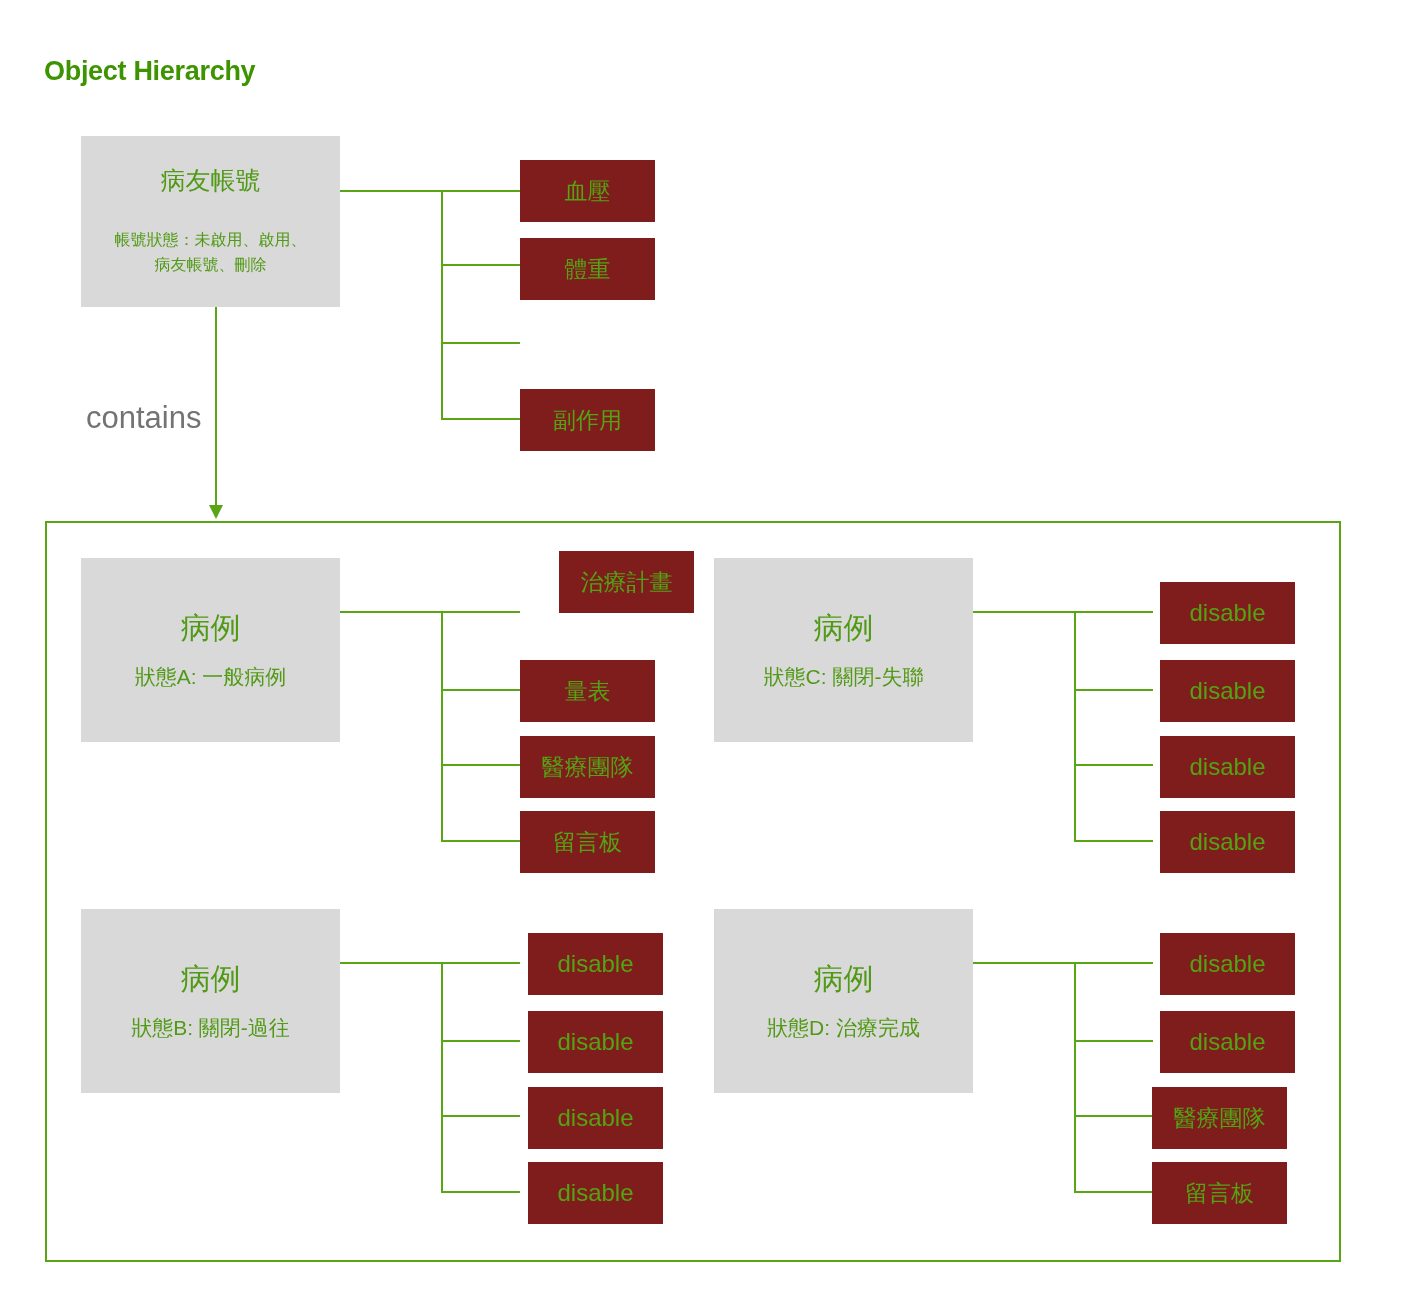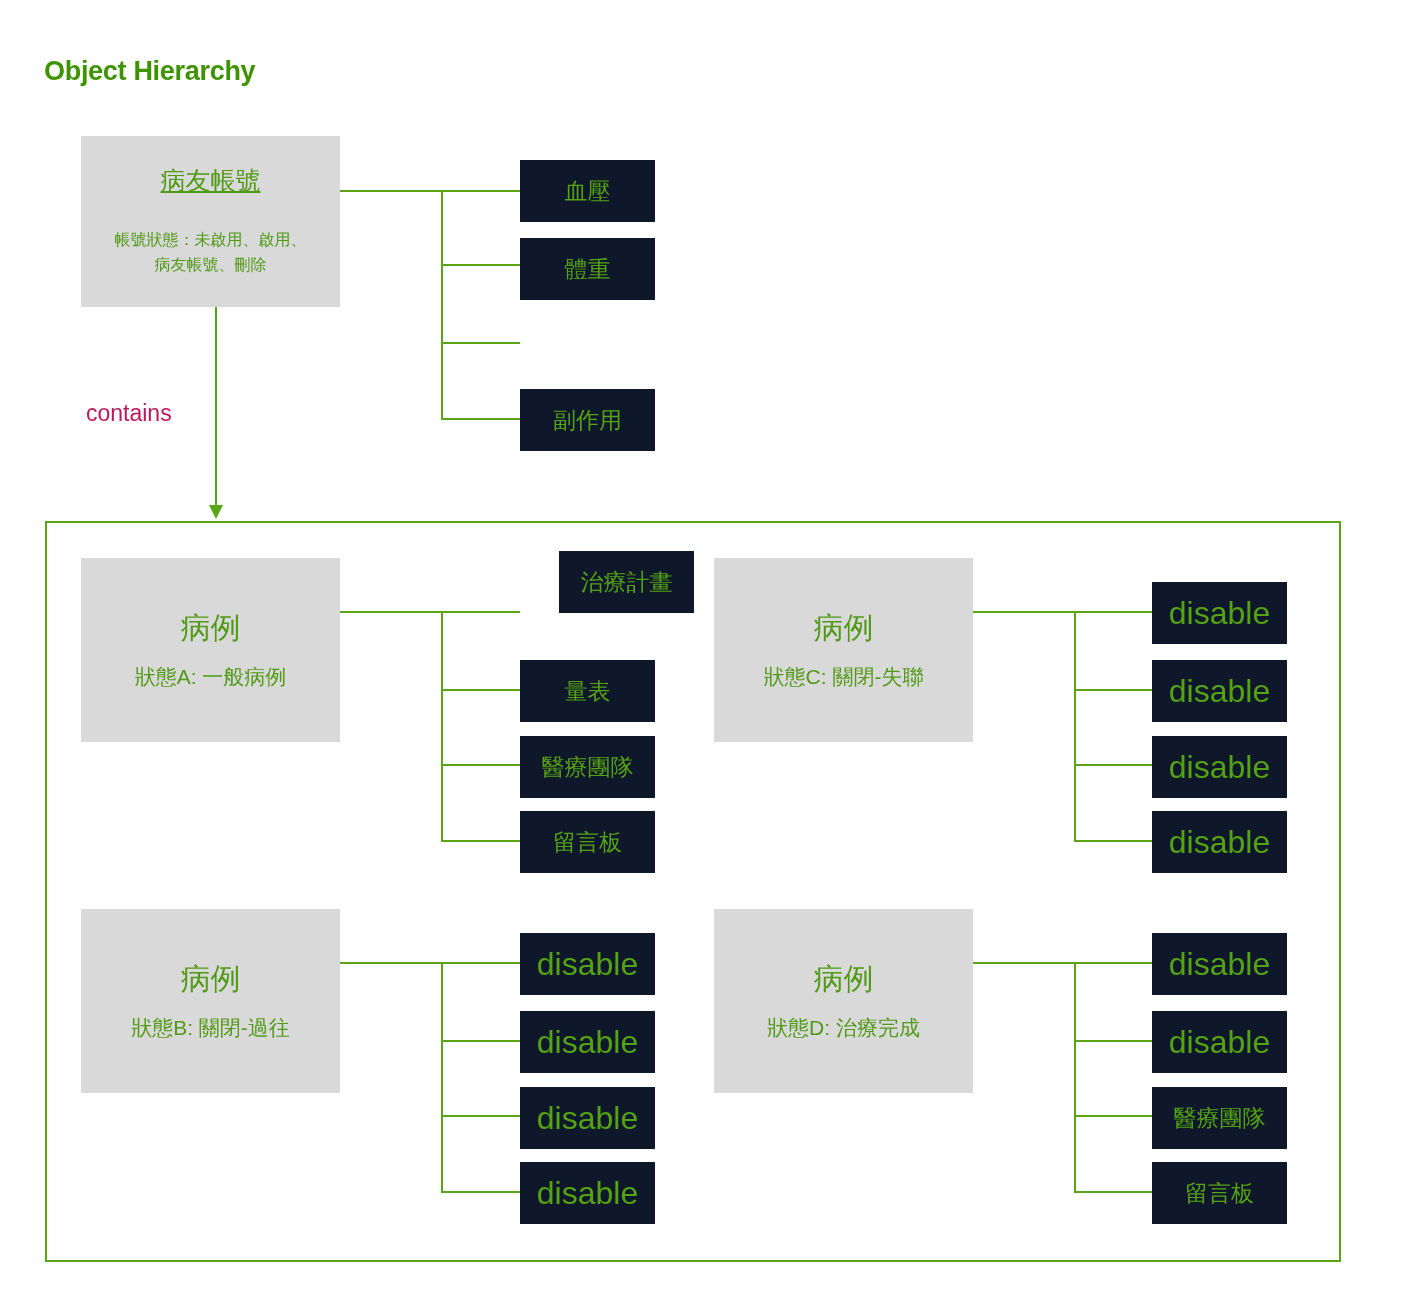--- a/index.html
+++ b/index.html
@@ -45,61 +45,61 @@
   .node .line1 {
     font-size: 30px;
     line-height: 1.25;
     white-space: nowrap;
   }
   .node .line2 {
     font-size: 21px;
     line-height: 1.4;
     margin-top: 16px;
   }
-  .node.root .line1 { font-size: 25px; text-decoration: underline; }
+  .node.root .line1 { font-size: 25px; }
   .node.root .line2 {
     font-size: 16px;
     margin-top: 30px;
     line-height: 1.6;
     max-width: 230px;
   }
   .leaf {
     position: absolute;
     width: 135px;
     height: 62px;
-    background: #0f172a;
+    background: #7f1d1d;
     color: #53a313;
     display: flex;
     align-items: center;
     justify-content: center;
     font-size: 23px;
     box-sizing: border-box;
     white-space: nowrap;
   }
-  .leaf.ascii { font-size: 32px; }
+  .leaf.ascii { font-size: 24px; margin-left: 8px; }
 
   
   .hline {
     position: absolute;
     height: 0;
     border-top: 2px solid #5aa515;
   }
   .vline {
     position: absolute;
     width: 0;
     border-left: 2px solid #5aa515;
   }
 
   
   #contains-label {
     position: absolute;
     left: 86px;
     top: 400px;
-    font-size: 23px;
-    color: #be185d;
+    font-size: 31px;
+    color: #737373;
     white-space: nowrap;
   }
   #arrow-head {
     position: absolute;
     left: 209px;
     top: 505px;
     width: 0;
     height: 0;
     border-left: 7px solid transparent;
     border-right: 7px solid transparent;

